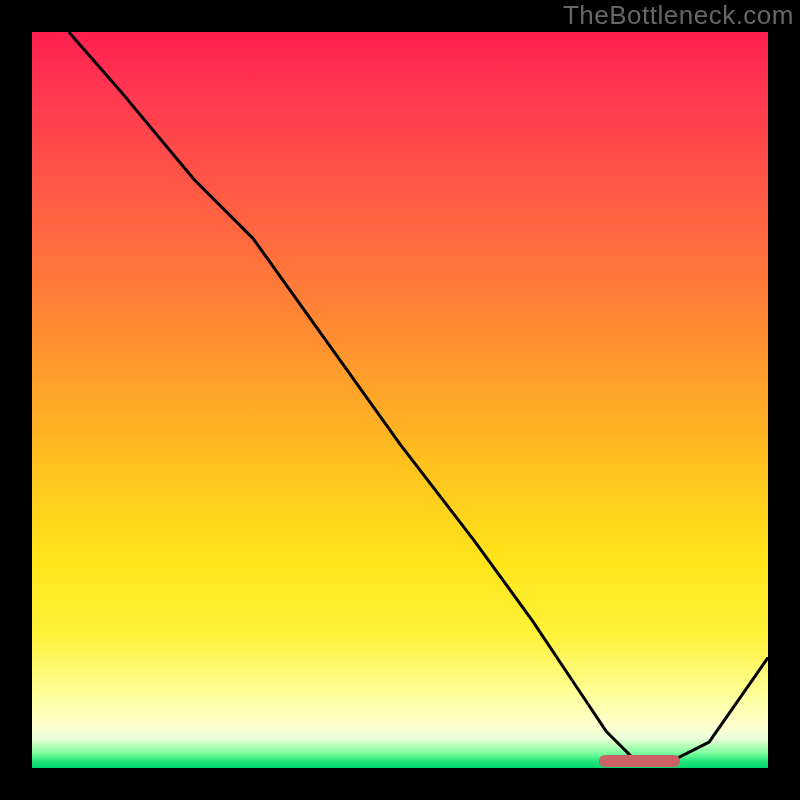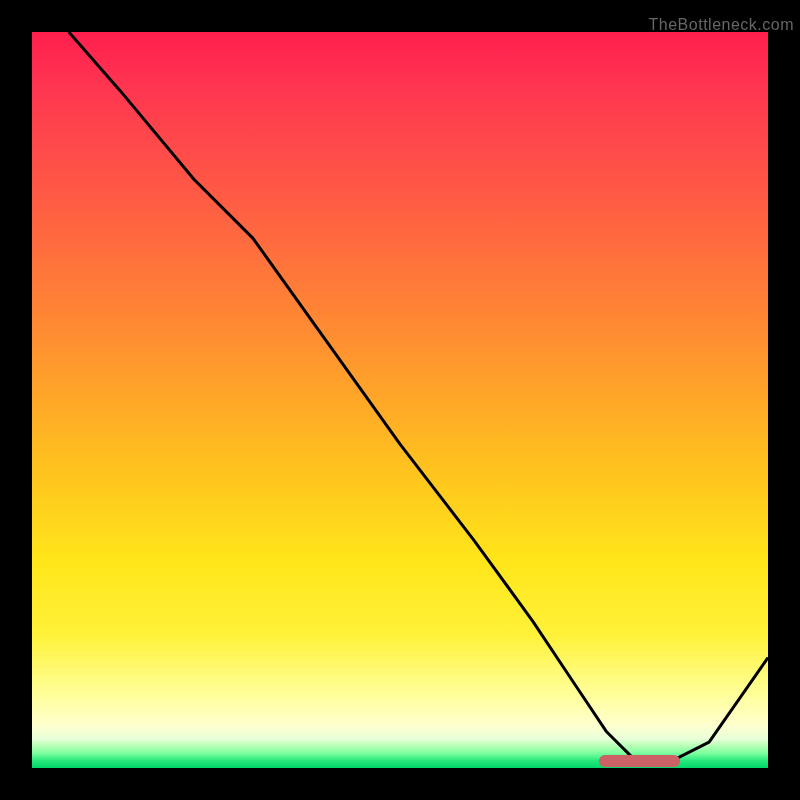--- a/index.html
+++ b/index.html
@@ -7,24 +7,24 @@
     padding: 0;
     width: 800px;
     height: 800px;
     font-family: Arial, Helvetica, sans-serif;
     background: #000;
     position: relative;
     overflow: hidden;
   }
   .credit {
     position: absolute;
-    top: 16px;
+    top: 0;
     right: 6px;
     color: #666;
-    font-size: 16px;
+    font-size: 26px;
     font-weight: 400;
     letter-spacing: 0.5px;
     z-index: 10;
     margin-left: 9px;
   }
   .plot-area {
     position: absolute;
     left: 32px;
     top: 32px;
     width: 736px;

